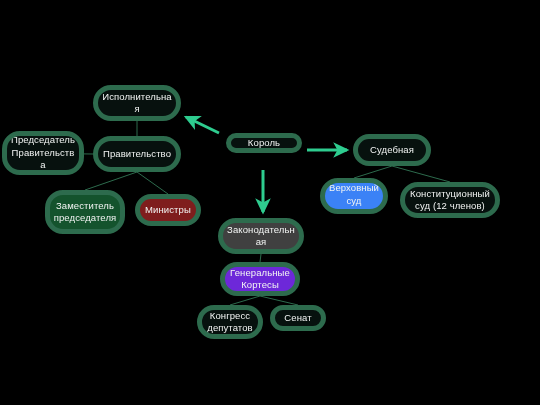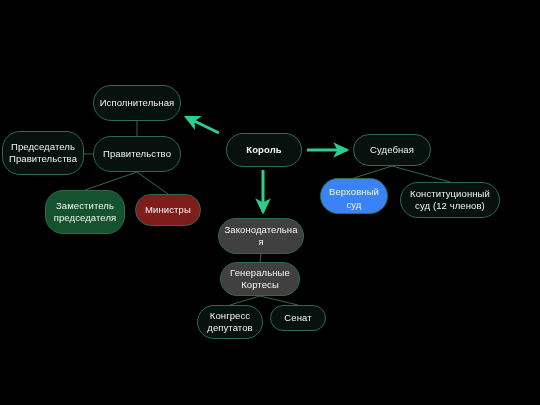--- a/index.html
+++ b/index.html
@@ -25,21 +25,21 @@
     pointer-events: none;
   }
   .node {
     position: absolute;
     box-sizing: border-box;
     display: flex;
     align-items: center;
     justify-content: center;
     text-align: center;
     background: #07110e;
-    border: 1px solid #0c4a6e;
+    border: 5px solid #0c4a6e;
     border-radius: 18px;
     color: #f2f4f3;
     font-size: 9.5px;
     line-height: 12.5px;
     letter-spacing: 0.1px;
     padding: 2px 3px;
     word-break: break-word;
     overflow: hidden;
   }
   .node-label {
@@ -72,42 +72,42 @@
       </g>
 
     <g id="arrow-lines">
       <line x1="219" y1="133" x2="186" y2="117" stroke="#2ecc8f" stroke-width="3" marker-end="url(#arrowhead)"></line>
       <line x1="263" y1="170" x2="263" y2="212" stroke="#2ecc8f" stroke-width="3" marker-end="url(#arrowhead)"></line>
       <line x1="307" y1="150" x2="347" y2="150" stroke="#2ecc8f" stroke-width="3" marker-end="url(#arrowhead)"></line>
     </g>
   </svg>
 
   <div id="nodes-layer">
-      <div class="node" style="left: 226px; top: 133px; width: 76px; height: 34px; background: rgb(7, 17, 14); border-color: rgb(45, 107, 77); color: rgb(242, 244, 243); font-weight: bold;">
+      <div class="node" style="left: 226px; top: 133px; width: 76px; height: 20px; background: rgb(7, 17, 14); border-color: rgb(45, 107, 77); color: rgb(242, 244, 243);">
         <span class="node-label">Король</span>
       </div>
       <div class="node" style="left: 93px; top: 85px; width: 88px; height: 36px; background: rgb(7, 17, 14); border-color: rgb(45, 107, 77); color: rgb(242, 244, 243);">
         <span class="node-label">Исполнительная</span>
       </div>
       <div class="node" style="left: 93px; top: 136px; width: 88px; height: 36px; background: rgb(7, 17, 14); border-color: rgb(45, 107, 77); color: rgb(242, 244, 243);">
         <span class="node-label">Правительство</span>
       </div>
       <div class="node" style="left: 2px; top: 131px; width: 82px; height: 44px; background: rgb(7, 17, 14); border-color: rgb(45, 107, 77); color: rgb(242, 244, 243);">
         <span class="node-label">Председатель Правительства</span>
       </div>
       <div class="node" style="left: 45px; top: 190px; width: 80px; height: 44px; background: #14532d; border-color: rgb(45, 107, 77); color: rgb(242, 244, 243);">
         <span class="node-label">Заместитель председателя</span>
       </div>
       <div class="node" style="left: 135px; top: 194px; width: 66px; height: 32px; background: #7f1d1d; border-color: rgb(45, 107, 77); color: rgb(242, 244, 243);">
         <span class="node-label">Министры</span>
       </div>
       <div class="node" style="left: 218px; top: 218px; width: 86px; height: 36px; background: #404040; border-color: rgb(45, 107, 77); color: rgb(242, 244, 243);">
         <span class="node-label">Законодательная</span>
       </div>
-      <div class="node" style="left: 220px; top: 262px; width: 80px; height: 34px; background: #404040; border-color: rgb(45, 107, 77); color: rgb(242, 244, 243);">
+      <div class="node" style="left: 220px; top: 262px; width: 80px; height: 34px; background: #6d28d9; border-color: rgb(45, 107, 77); color: rgb(242, 244, 243);">
         <span class="node-label">Генеральные Кортесы</span>
       </div>
       <div class="node" style="left: 197px; top: 305px; width: 66px; height: 34px; background: rgb(7, 17, 14); border-color: rgb(45, 107, 77); color: rgb(242, 244, 243);">
         <span class="node-label">Конгресс депутатов</span>
       </div>
       <div class="node" style="left: 270px; top: 305px; width: 56px; height: 26px; background: rgb(7, 17, 14); border-color: rgb(45, 107, 77); color: rgb(242, 244, 243);">
         <span class="node-label">Сенат</span>
       </div>
       <div class="node" style="left: 353px; top: 134px; width: 78px; height: 32px; background: rgb(7, 17, 14); border-color: rgb(45, 107, 77); color: rgb(242, 244, 243);">
         <span class="node-label">Судебная</span>

